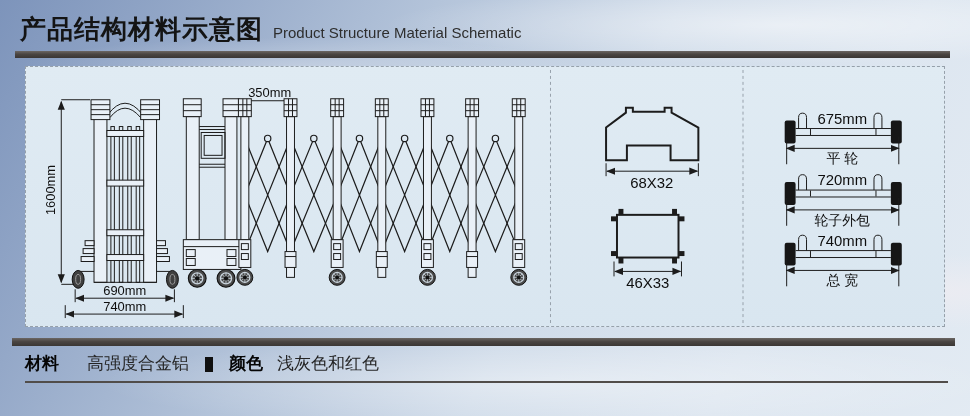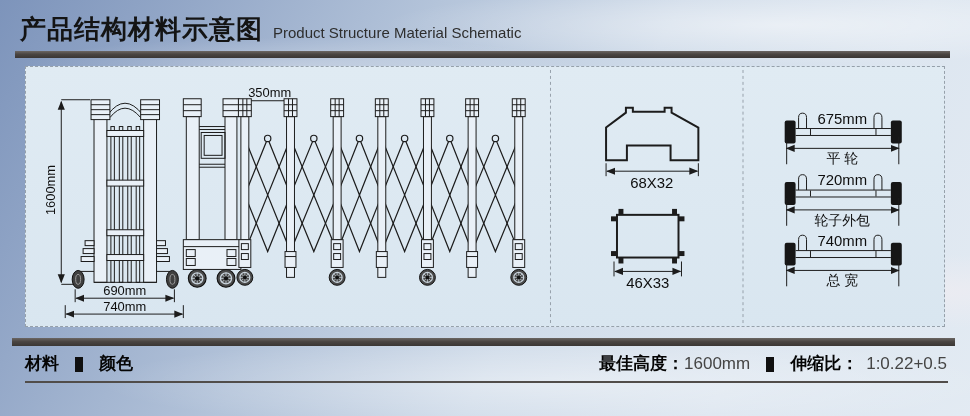--- a/index.html
+++ b/index.html
@@ -298,27 +298,22 @@
         <text class="t14" text-anchor="middle" x="820" y="220">总 宽</text>
       </g>
     </svg>
   </div>
 
   <div class="bar bottom-bar"></div>
 
   <div class="footer">
     <div class="fgrp">
       <span class="lbl">材料</span>
+      <span class="val gap28" style="color:#252525;">高强度合金铝</span>
       <span class="sep"></span>
       <span class="lbl">颜色</span>
-    </div>
-    <div class="fgrp">
-      <span class="lbl">最佳高度：</span>
-      <span class="val">1600mm</span>
-      <span class="sep"></span>
-      <span class="lbl">伸缩比：</span>
-      <span class="val gap8">1:0.22+0.5</span>
+      <span class="val gap14" style="color:#252525;">浅灰色和红色</span>
     </div>
   </div>
 
   <div class="footer-rule"></div>
 
 </div>
 
 </body></html>

